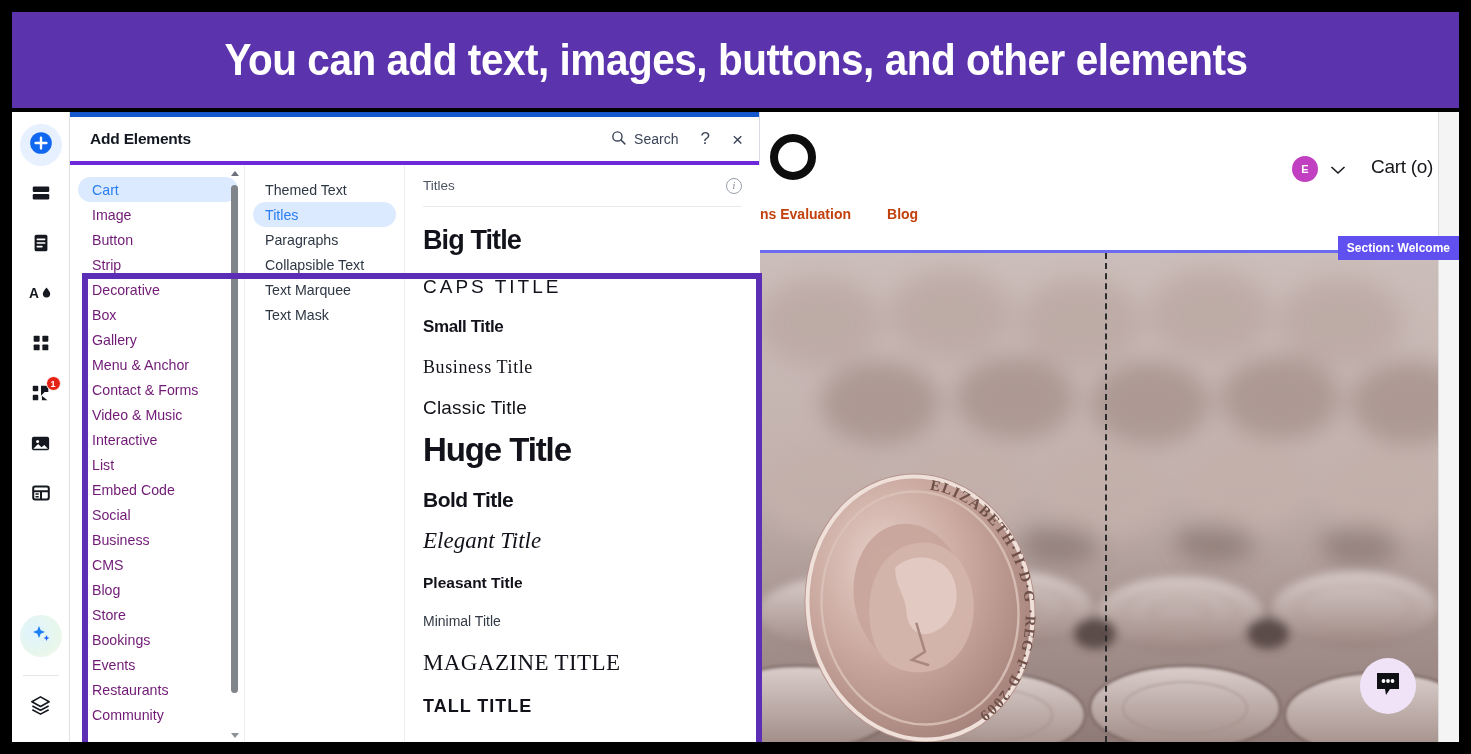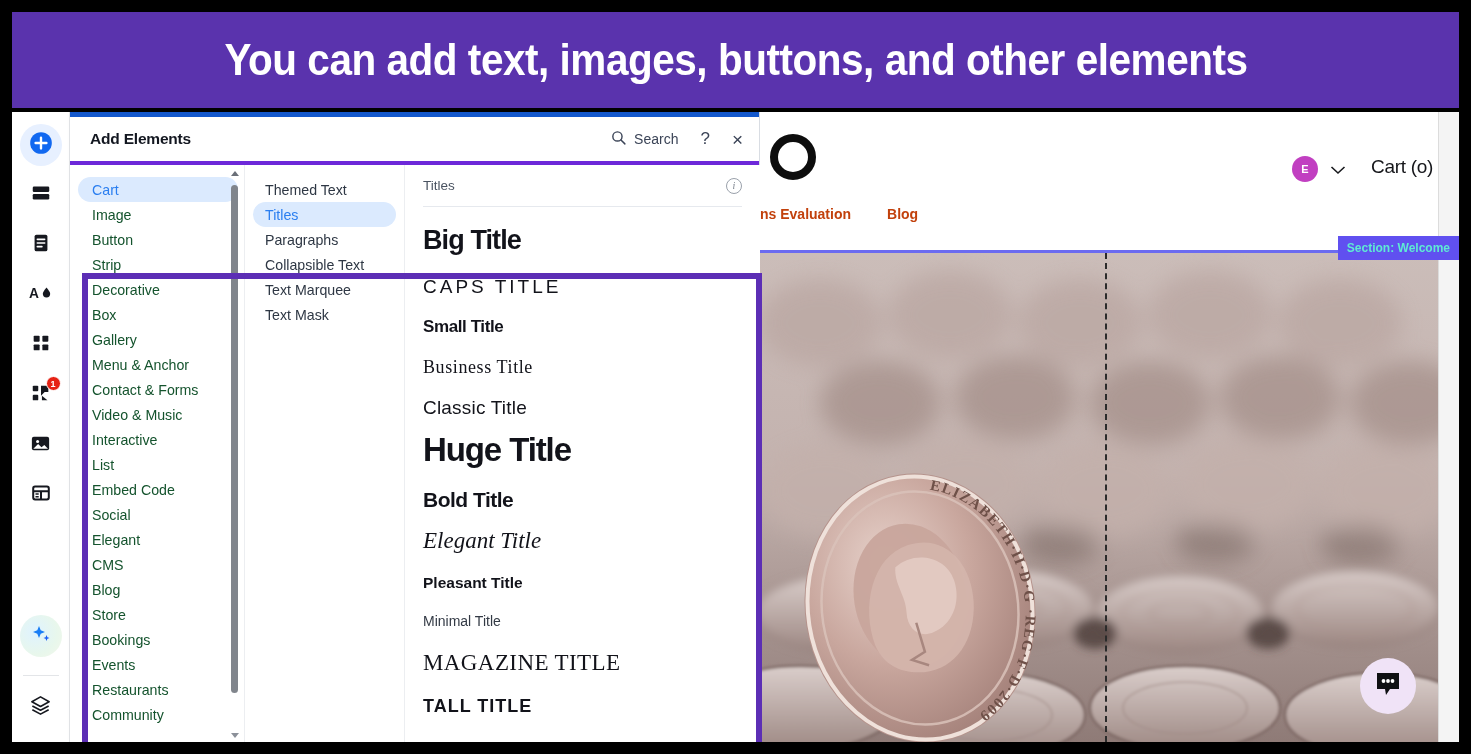--- a/index.html
+++ b/index.html
@@ -115,21 +115,21 @@
     width: 175px; flex: none;
     border-right: 1px solid #eceef1;
     background: #fff;
     padding-top: 12px;
     overflow: hidden;
   }
   .cat-item {
     height: 25px;
     display: flex; align-items: center;
     padding: 0 14px;
-    font-size: 14.2px; color: #14532d;
+    font-size: 14.2px; color: #701a75;
     margin: 0 6px 0 8px;
     border-radius: 13px;
     white-space: nowrap;
   }
   .cat-item.sel { background: #dbeafe; color: #2a7ef0; }
   .cat-scroll {
     position: absolute; right: 4px; top: 6px;
     width: 10px; bottom: 4px;
   }
   .cat-scroll .up-arrow, .cat-scroll .dn-arrow {
@@ -236,21 +236,21 @@
     position: absolute; right: 5px; top: 44px;
     font-size: 19px; color: #15161a; letter-spacing: -0.3px;
   }
   .site-nav {
     position: absolute; left: 0px; top: 94px;
     display: flex; gap: 36px;
     font-size: 14px; color: #c2410c; font-weight: bold;
   }
   .section-badge {
     position: absolute; right: 0px; top: 124px;
-    background: #6050f0; color: #5eead4;
+    background: #6050f0; color: #ffffff;
     font-size: 12px; font-weight: 600;
     padding: 5px 9px;
     white-space: nowrap;
     z-index: 6;
   }
   .hero {
     position: absolute; left: 0; top: 138px;
     width: 678px; height: 492px;
     overflow: hidden;
     border-top: 3px solid #6b6bf0;
@@ -460,21 +460,21 @@
               <div class="cat-item">
                 <span>List</span>
               </div>
               <div class="cat-item">
                 <span>Embed Code</span>
               </div>
               <div class="cat-item">
                 <span>Social</span>
               </div>
               <div class="cat-item">
-                <span>Elegant</span>
+                <span>Business</span>
               </div>
               <div class="cat-item">
                 <span>CMS</span>
               </div>
               <div class="cat-item">
                 <span>Blog</span>
               </div>
               <div class="cat-item">
                 <span>Store</span>
               </div>

